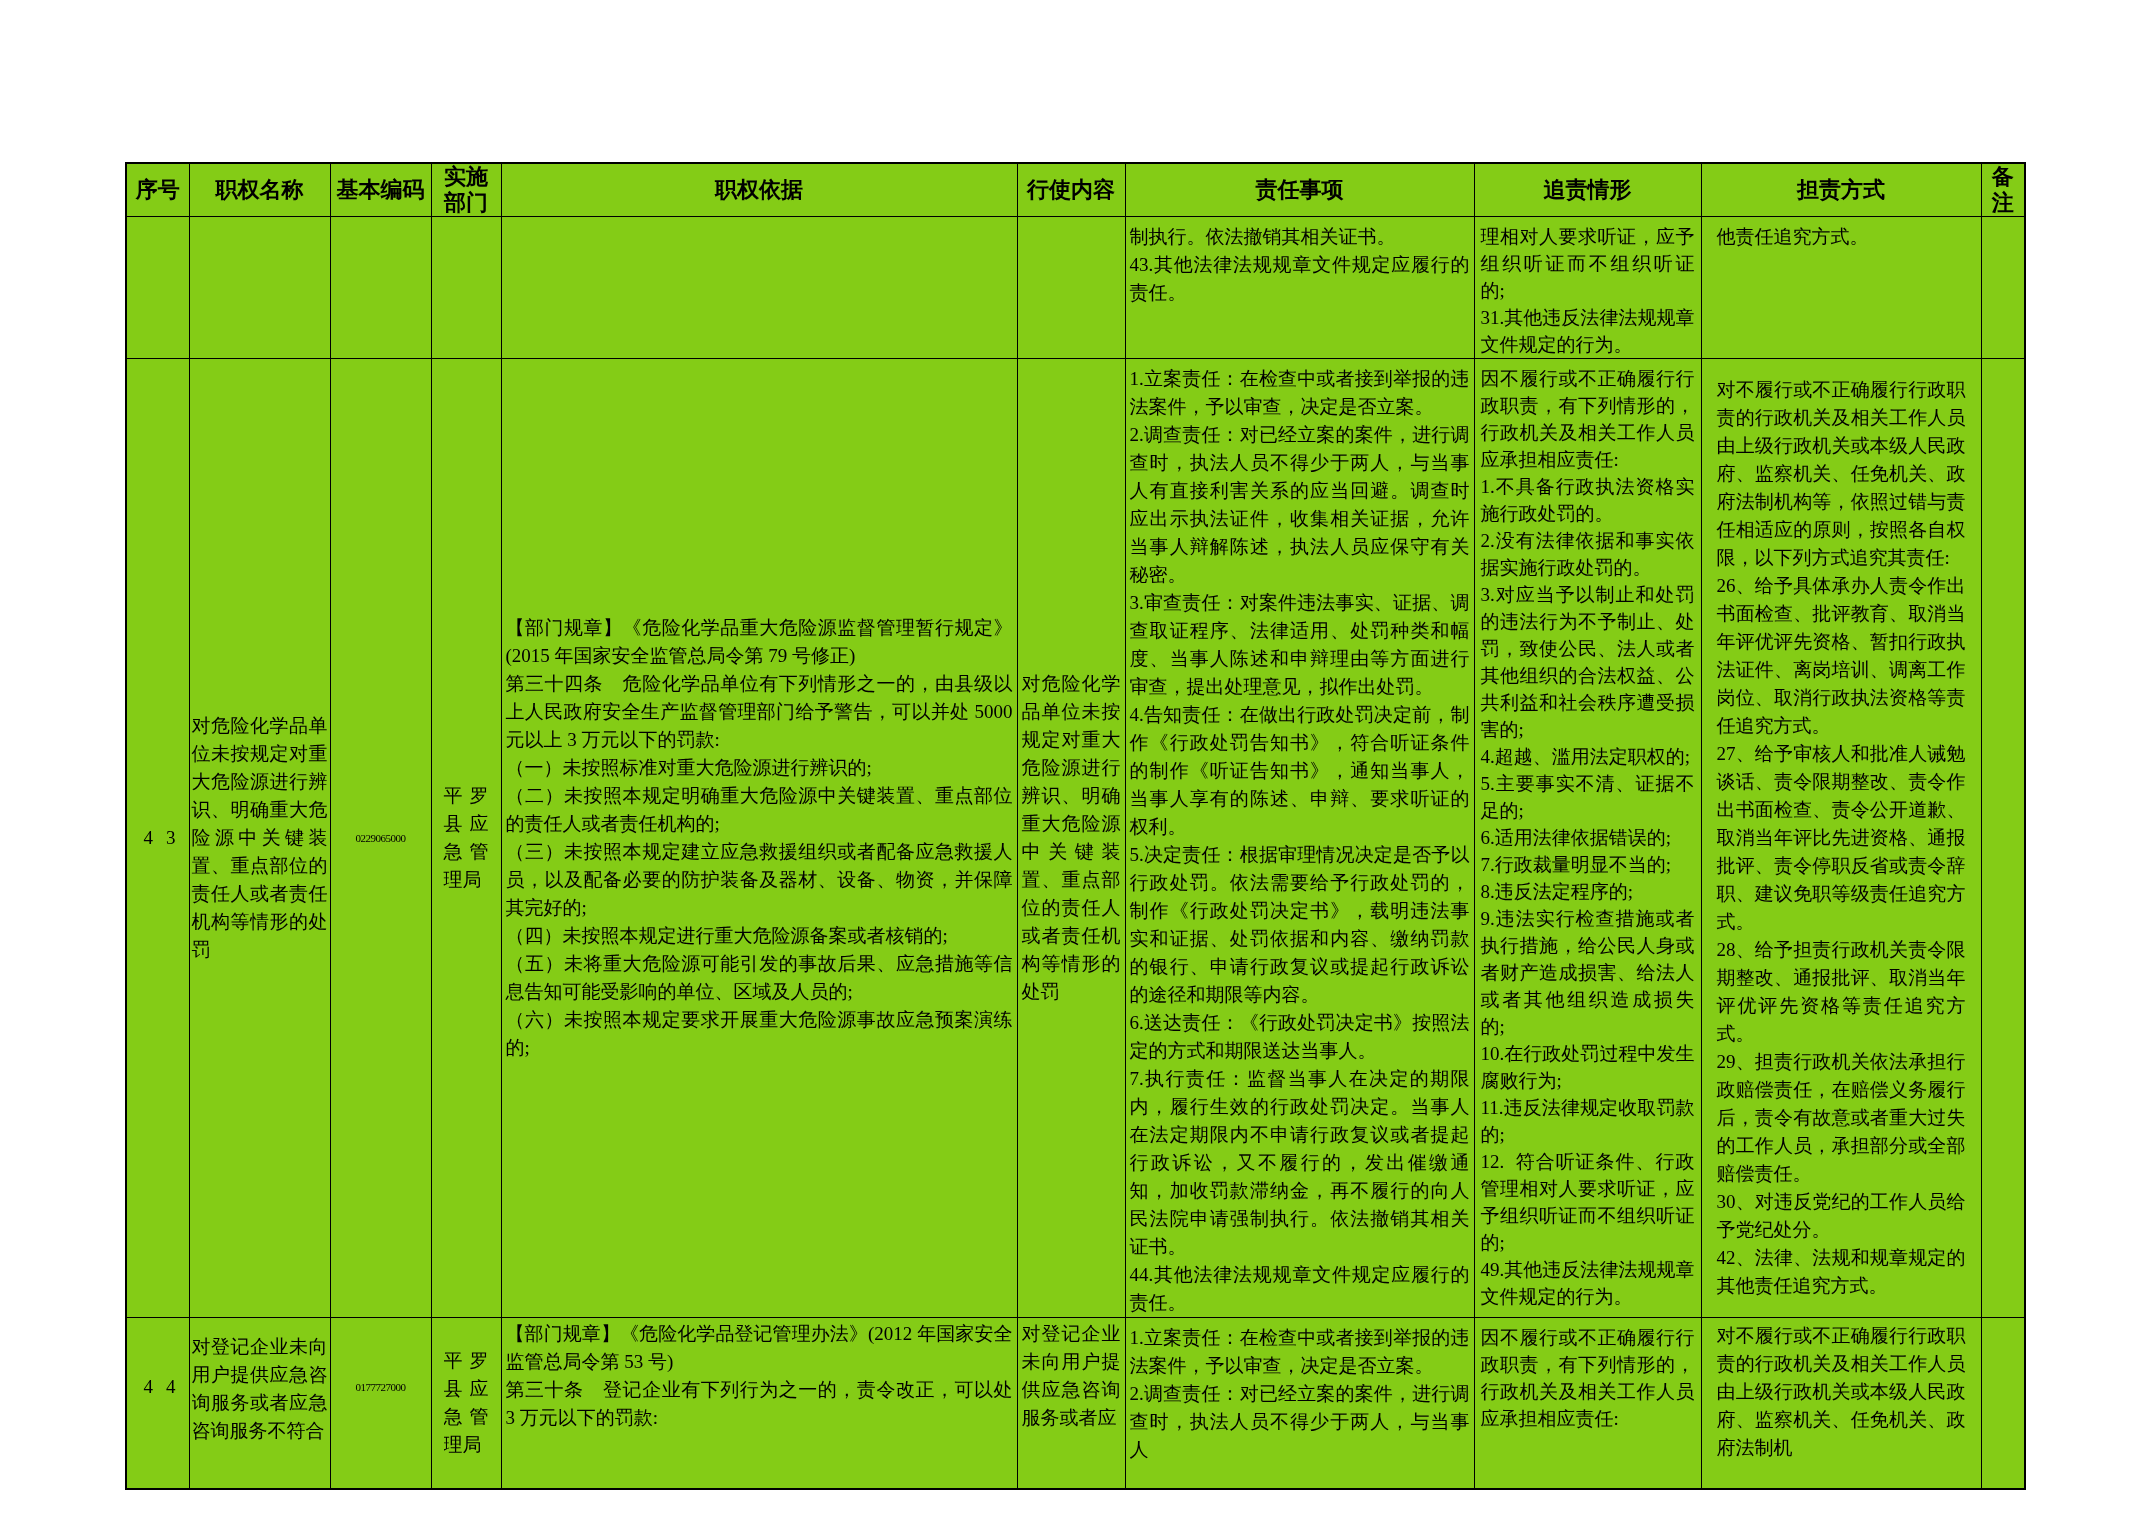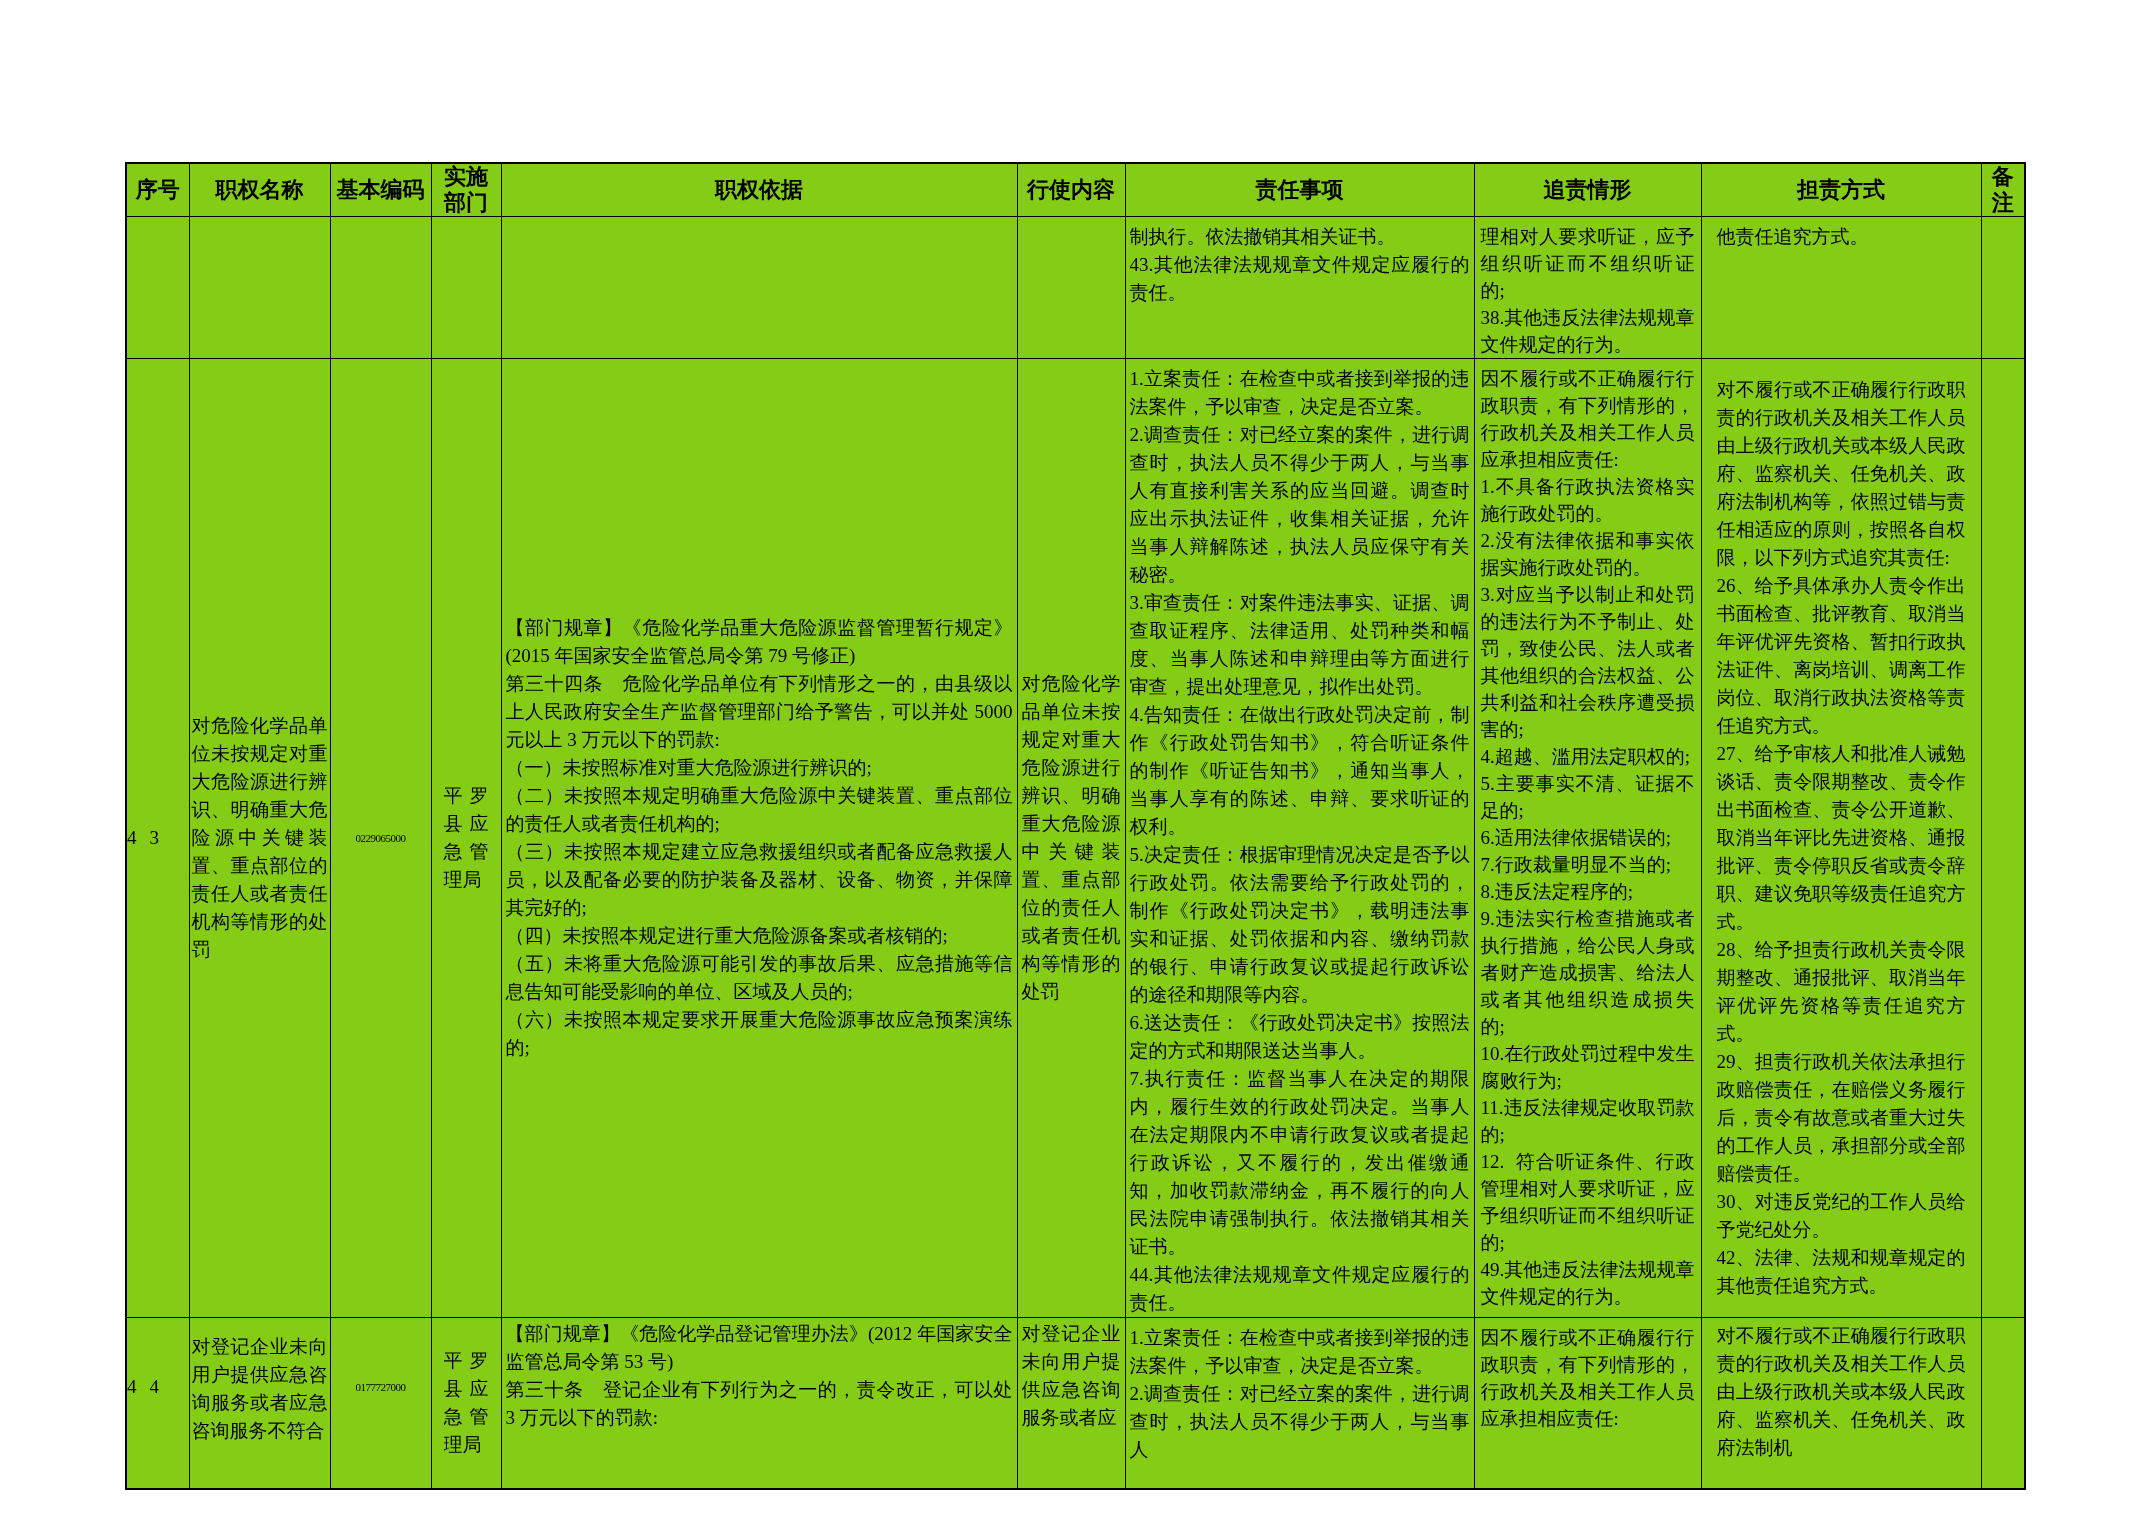--- a/index.html
+++ b/index.html
@@ -20,21 +20,21 @@
     white-space:pre-wrap; text-align:justify; text-justify:inter-character;
     padding:2px 5px;
     margin-top:42px;
   }
   tr.hrow  { height:53px; }
   tr.rowA  { height:118px; }
   tr.row43 { height:907px; }
   tr.row44 { height:150px; }
 
   
-  td.c-seq   { text-align:left; letter-spacing:13px; padding:0; }
+  td.c-seq   { text-align:right; letter-spacing:13px; padding:0; }
   td.c-name  { padding:2px 2px; }
   td.c-code  { text-align:center; font-size:11px; letter-spacing:-0.5px; padding:0; }
   td.c-dept  { padding:16px 12px; }
   td.c-basis { padding:2px 4px; }
   td.c-exercise { padding:2px 4px; }
   td.c-duty    { vertical-align:top; padding:6px 4px 0; }
   td.c-account { vertical-align:top; padding:6px 6px 0; line-height:27px; }
   td.c-method  { padding:4px 15px; }
   td.c-note    { padding:0; }
 
@@ -80,21 +80,21 @@
       <tr class="rowA">
         <td class="c-seq"></td>
         <td class="c-name"></td>
         <td class="c-code"></td>
         <td class="c-dept"></td>
         <td class="c-basis"></td>
         <td class="c-exercise"></td>
         <td class="c-duty">制执行。依法撤销其相关证书。
 43.其他法律法规规章文件规定应履行的责任。</td>
         <td class="c-account">理相对人要求听证，应予组织听证而不组织听证的;
-38.其他违反法律法规规章文件规定的行为。</td>
+31.其他违反法律法规规章文件规定的行为。</td>
         <td class="c-method">他责任追究方式。</td>
         <td class="c-note"></td>
       </tr>
       <tr class="row43">
         <td class="c-seq">43</td>
         <td class="c-name">对危险化学品单位未按规定对重大危险源进行辨识、明确重大危险源中关键装置、重点部位的责任人或者责任机构等情形的处罚</td>
         <td class="c-code">0229065000</td>
         <td class="c-dept">平罗县应急管理局</td>
         <td class="c-basis">【部门规章】《危险化学品重大危险源监督管理暂行规定》(2015 年国家安全监管总局令第 79 号修正)
 第三十四条　危险化学品单位有下列情形之一的，由县级以上人民政府安全生产监督管理部门给予警告，可以并处 5000 元以上 3 万元以下的罚款:

